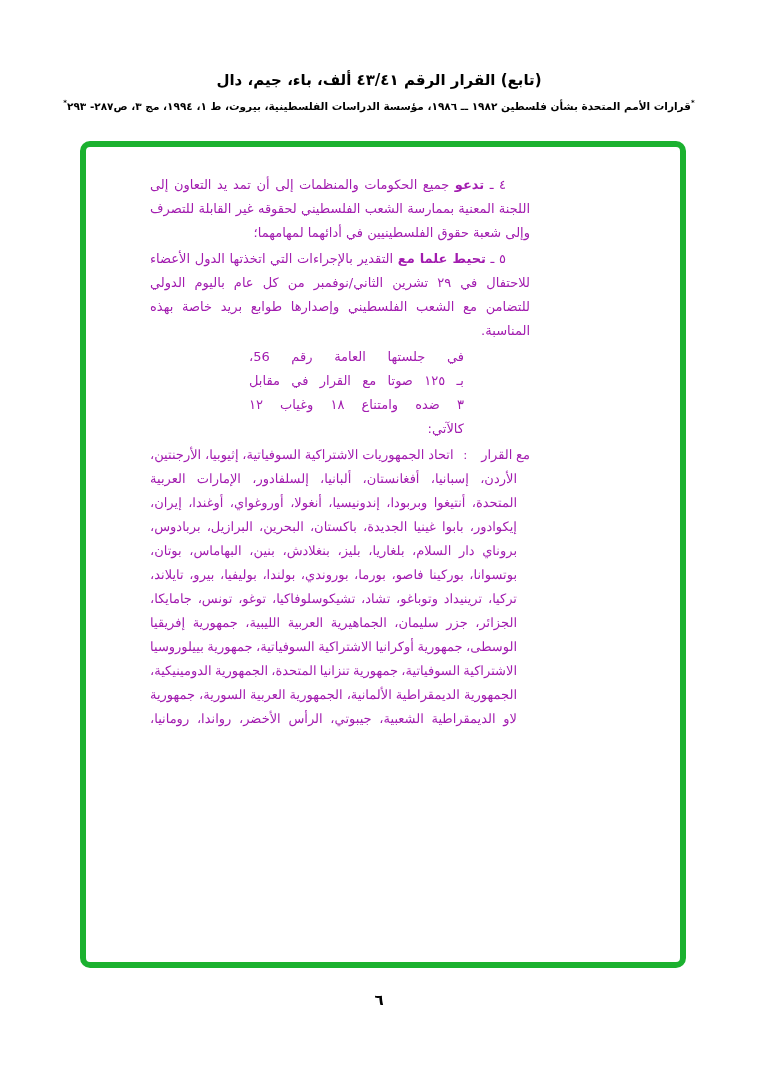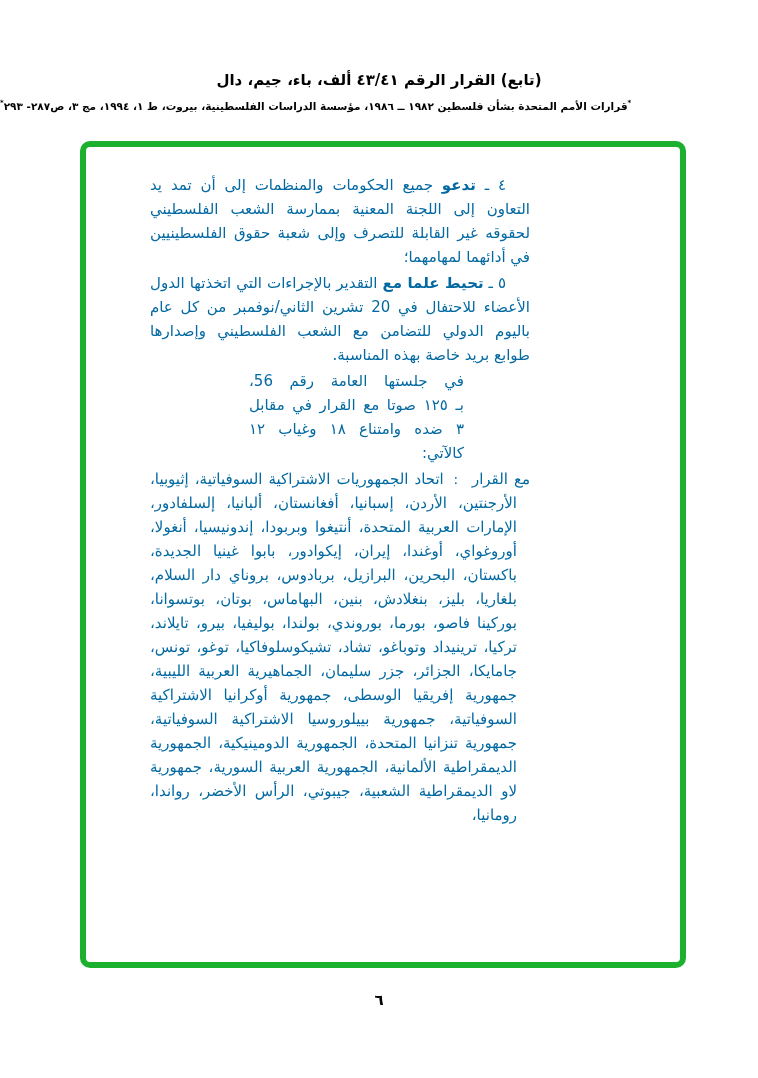--- a/index.html
+++ b/index.html
@@ -6,32 +6,32 @@
   #page{
     position:relative;width:758px;height:1026px;background:#ffffff;
     direction:rtl;font-family:"DejaVu Sans",sans-serif;color:#141414;
     overflow:hidden;
   }
   .title{
     position:absolute;top:71px;left:0;right:0;text-align:center;
     font-size:15px;font-weight:bold;color:#000;
   }
   .source{
-    position:absolute;top:99px;left:0;right:0;text-align:left;
+    position:absolute;top:99px;left:0;right:0;text-align:center;
     font-size:10.5px;font-weight:bold;color:#000;white-space:nowrap;
   }
   .mark{font-size:7px;vertical-align:super;}
   .box{
     position:absolute;top:141px;left:80px;width:606px;height:827px;
     box-sizing:border-box;border:6px solid #1bb12f;border-radius:10px;
     background:#fff;overflow:hidden;
   }
   .content{
     position:absolute;top:26px;right:150px;width:380px;
-    font-size:15px;line-height:24px;text-align:justify;color:#0369a1;
+    font-size:13px;line-height:24px;text-align:justify;color:#a21caf;
   }
   .clause{margin:0 0 2px 0;text-indent:24px;}
   .clause b{font-weight:bold;}
   .adopt{width:215px;margin:2px 66px 0 0;}
   .aline{text-align:justify;text-align-last:justify;}
   .atail{text-align:right;}
   .vote{
     margin:2px 0 0 0;padding-right:13px;text-indent:-13px;
     text-align:justify;text-align-last:justify;font-family:Liberation Serif, serif;
   }
@@ -48,21 +48,21 @@
 
   <div class="title">(تابع) القرار الرقم ٤٣/٤١ ألف، باء، جيم، دال</div>
 
   <div class="source"><span class="mark">*</span><span>قرارات الأمم المتحدة بشأن فلسطين ١٩٨٢ ــ ١٩٨٦، مؤسسة الدراسات الفلسطينية، بيروت، ط ١، ١٩٩٤، مج ٣، ص٢٨٧- ٢٩٣</span><span class="mark">*</span></div>
 
   <div class="box">
     <div class="content">
 
       <p class="clause"><span>٤ ـ </span><b>تدعو</b><span> جميع الحكومات والمنظمات إلى أن تمد يد التعاون إلى اللجنة المعنية بممارسة الشعب الفلسطيني لحقوقه غير القابلة للتصرف وإلى شعبة حقوق الفلسطينيين في أدائهما لمهامهما؛</span></p>
 
-      <p class="clause"><span>٥ ـ </span><b>تحيط علما مع</b><span> التقدير بالإجراءات التي اتخذتها الدول الأعضاء للاحتفال في 20 تشرين الثاني/نوفمبر من كل عام باليوم الدولي للتضامن مع الشعب الفلسطيني وإصدارها طوابع بريد خاصة بهذه المناسبة.</span></p>
+      <p class="clause"><span>٥ ـ </span><b>تحيط علما مع</b><span> التقدير بالإجراءات التي اتخذتها الدول الأعضاء للاحتفال في ٢٩ تشرين الثاني/نوفمبر من كل عام باليوم الدولي للتضامن مع الشعب الفلسطيني وإصدارها طوابع بريد خاصة بهذه المناسبة.</span></p>
 
       <div class="adopt">
         <div class="aline">في جلستها العامة رقم 56،</div>
         <div class="aline">بـ ١٢٥ صوتا مع القرار في مقابل</div>
         <div class="aline">٣ ضده وامتناع ١٨ وغياب ١٢</div>
         <div class="atail">كالآتي:</div>
       </div>
 
       <p class="vote"><span>مع القرار</span><span class="vsep">:</span><span>اتحاد الجمهوريات الاشتراكية السوفياتية، إثيوبيا، الأرجنتين، الأردن، إسبانيا، أفغانستان، ألبانيا، إلسلفادور، الإمارات العربية المتحدة، أنتيغوا وبربودا، إندونيسيا، أنغولا، أوروغواي، أوغندا، إيران، إيكوادور، بابوا غينيا الجديدة، باكستان، البحرين، البرازيل، بربادوس، بروناي دار السلام، بلغاريا، بليز، بنغلادش، بنين، البهاماس، بوتان، بوتسوانا، بوركينا فاصو، بورما، بوروندي، بولندا، بوليفيا، بيرو، تايلاند، تركيا، ترينيداد وتوباغو، تشاد، تشيكوسلوفاكيا، توغو، تونس، جامايكا، الجزائر، جزر سليمان، الجماهيرية العربية الليبية، جمهورية إفريقيا الوسطى، جمهورية أوكرانيا الاشتراكية السوفياتية، جمهورية بييلوروسيا الاشتراكية السوفياتية، جمهورية تنزانيا المتحدة، الجمهورية الدومينيكية، الجمهورية الديمقراطية الألمانية، الجمهورية العربية السورية، جمهورية لاو الديمقراطية الشعبية، جيبوتي، الرأس الأخضر، رواندا، رومانيا،</span></p>
 

